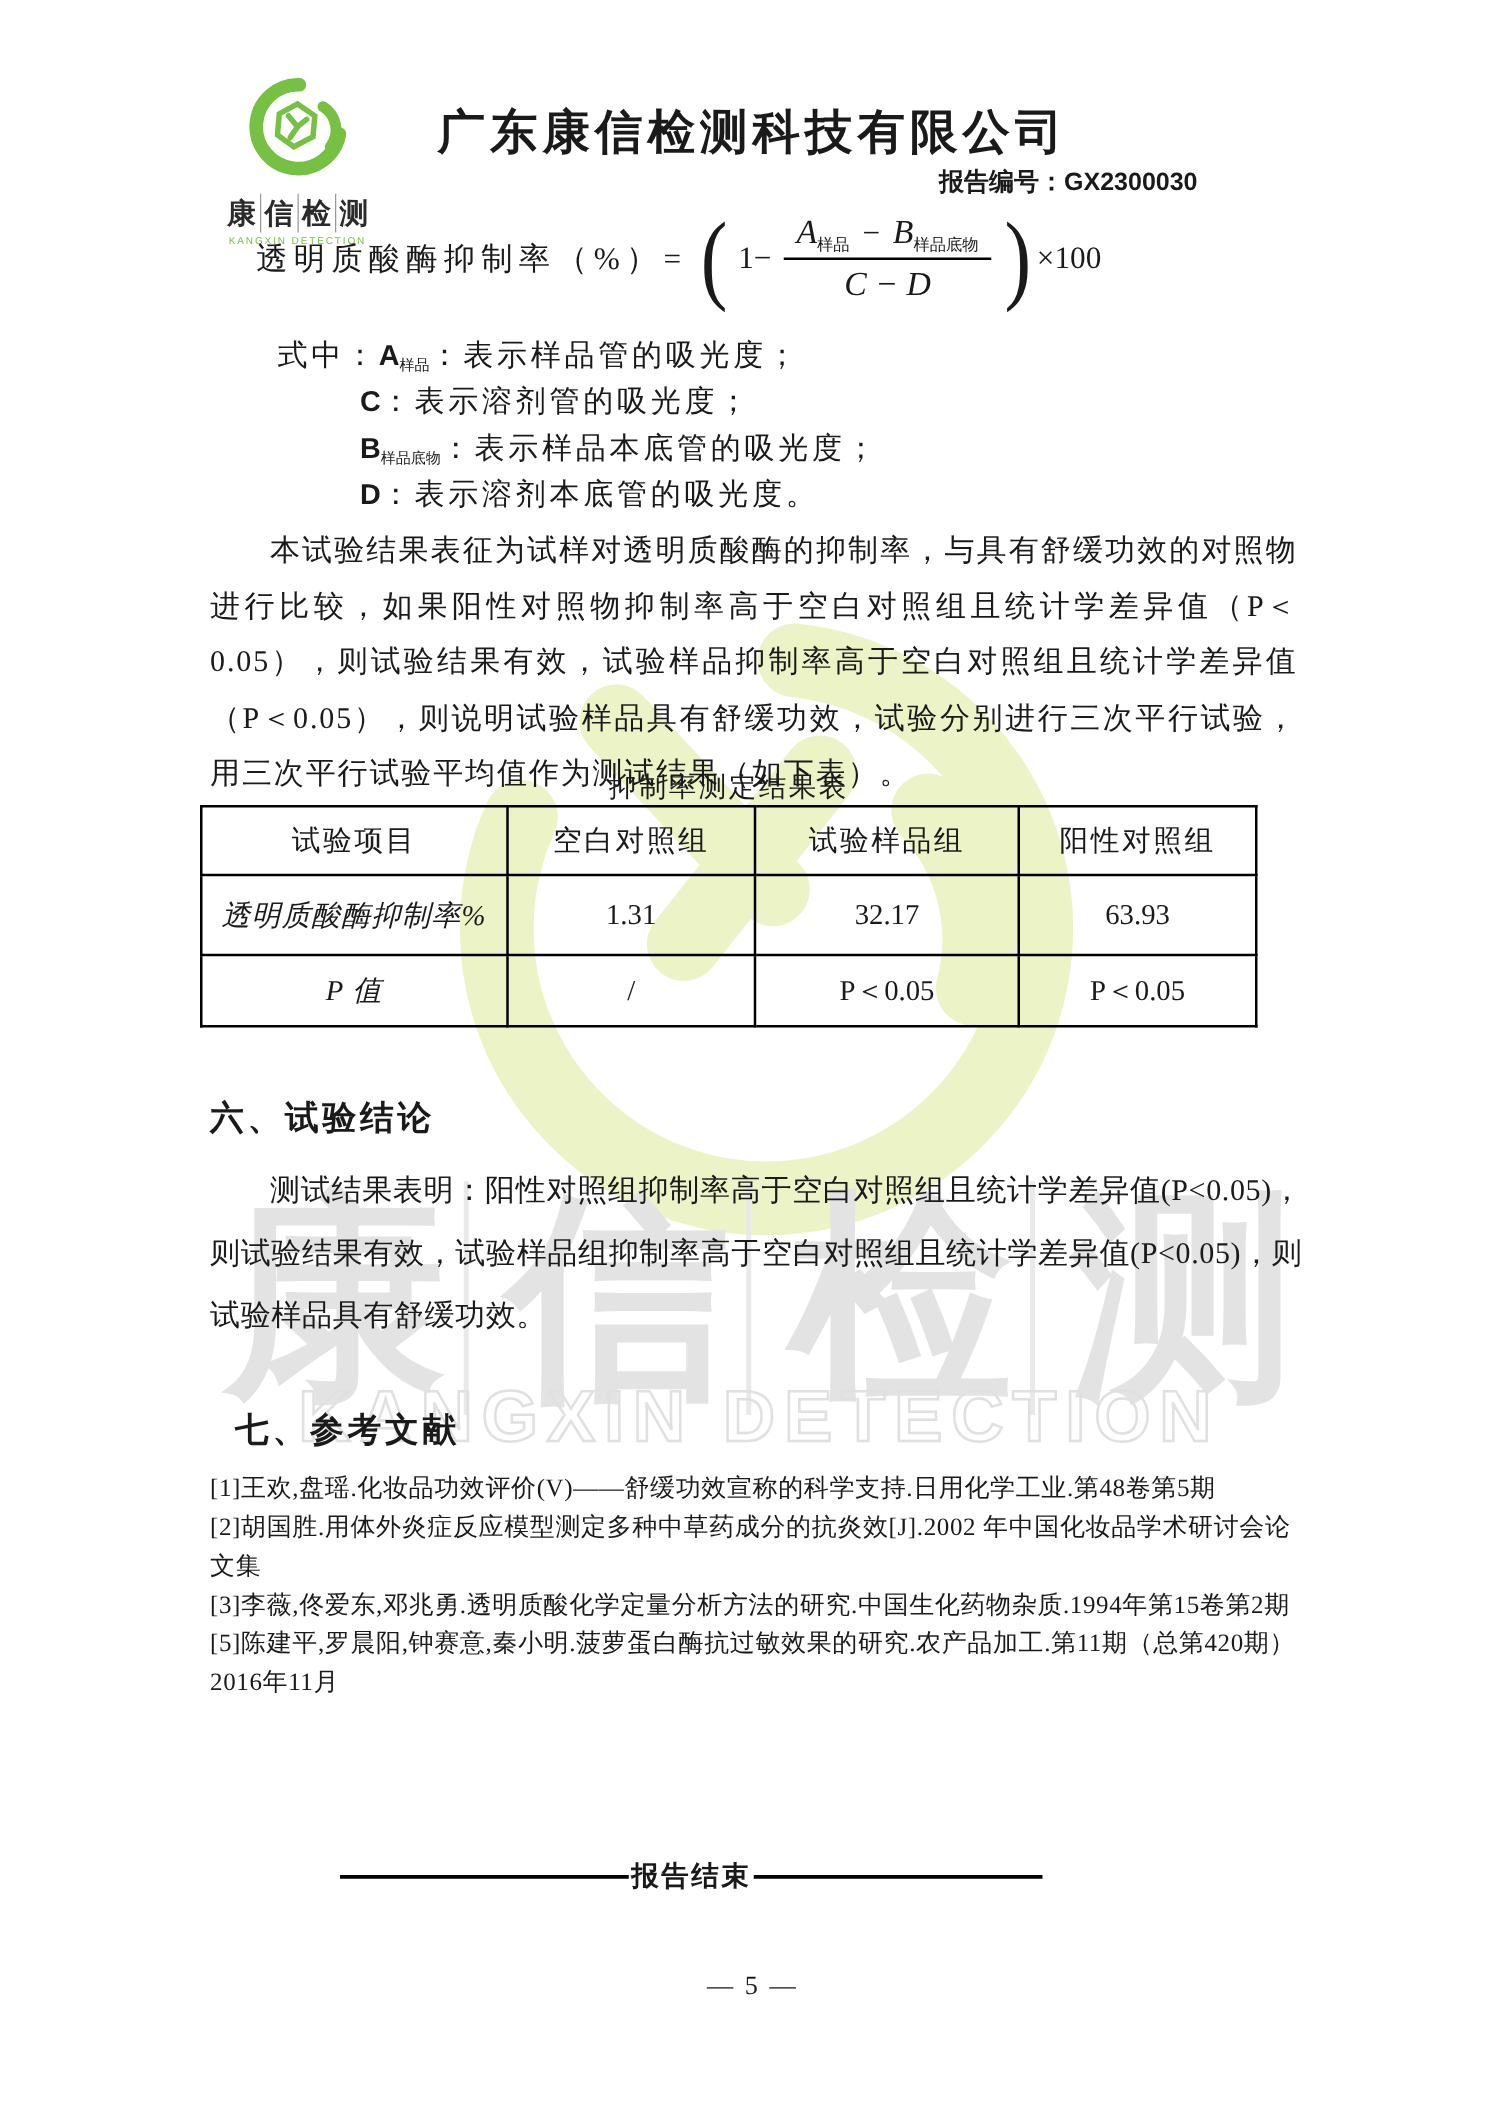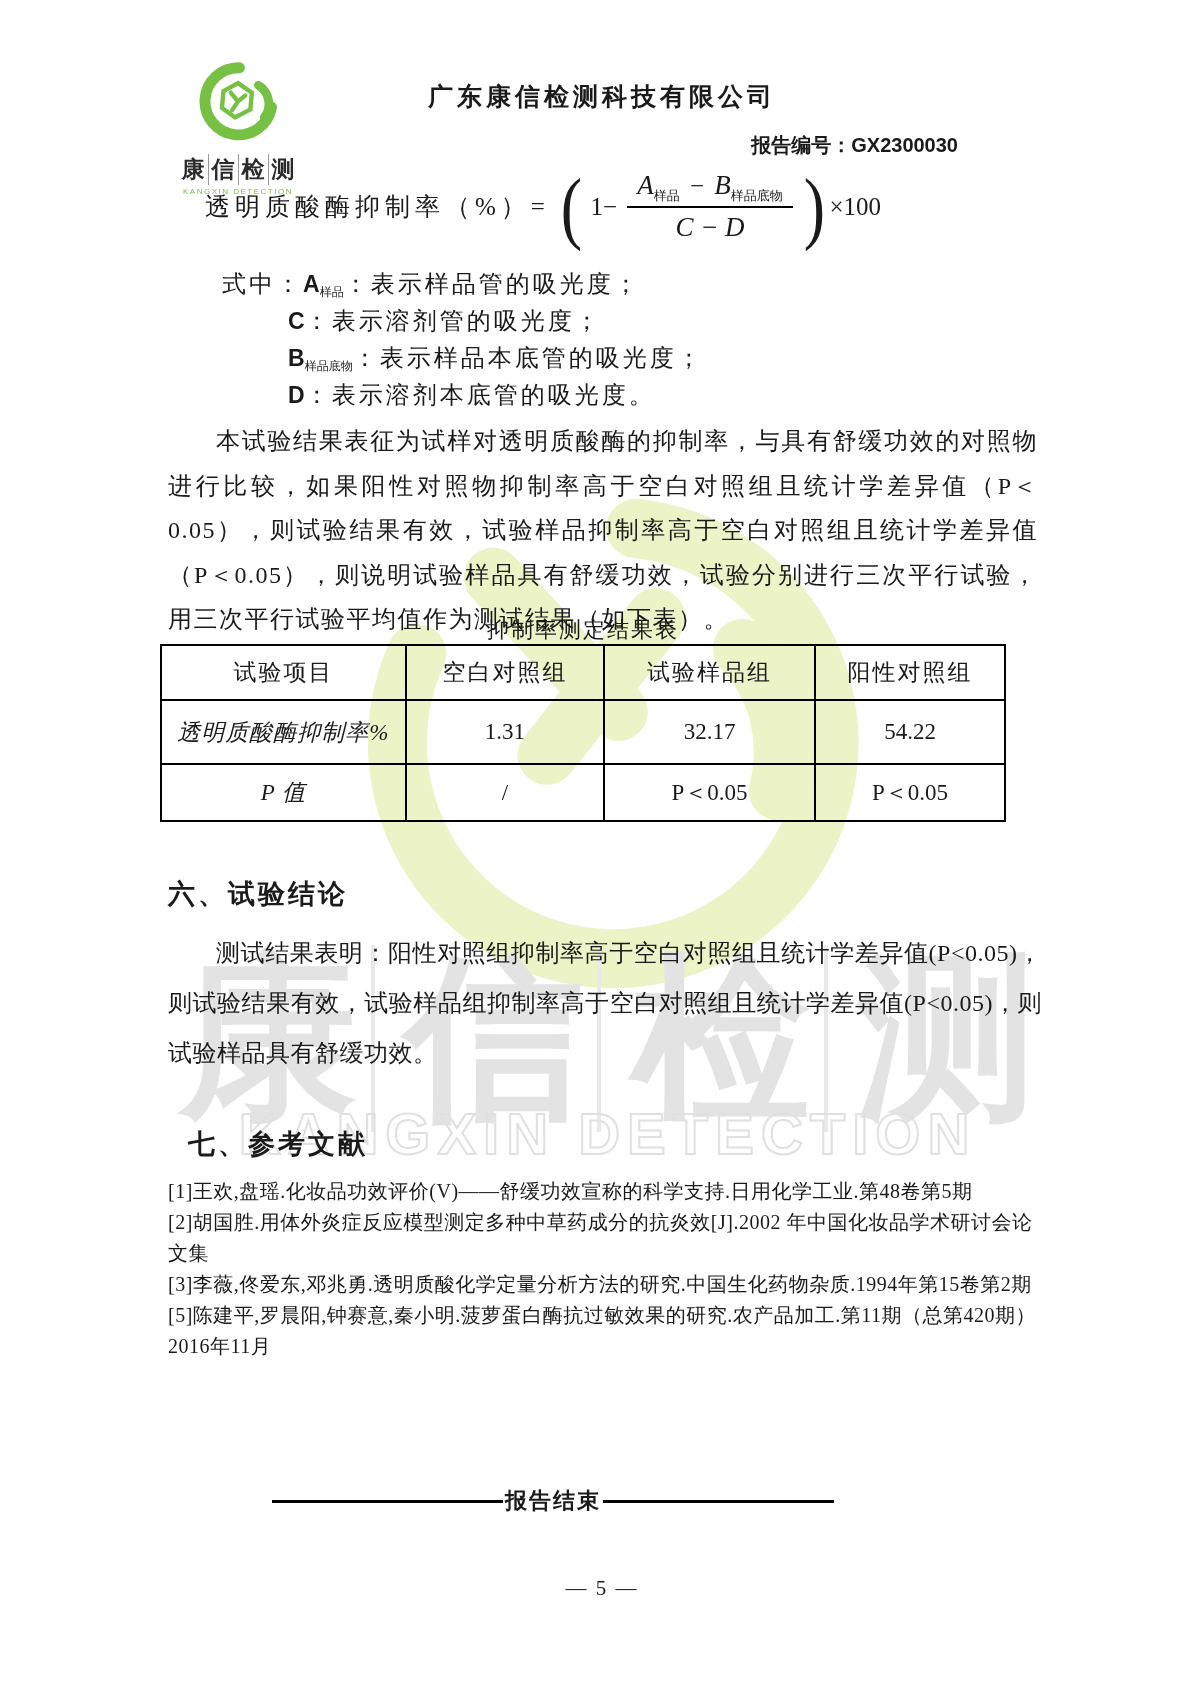--- a/index.html
+++ b/index.html
@@ -28,21 +28,21 @@
   .logo { position:absolute; left:170px; top:62px; width:136px; text-align:center; }
   .logo-cn {
     margin-top:2px; font-family:"Liberation Sans","DejaVu Sans",sans-serif;
     font-size:23px; font-weight:bold; color:#2b2b2b; display:flex; justify-content:center;
   }
   .logo-cn span { padding:0 3px; }
   .logo-cn span:not(:last-child){ border-right:1px solid #999; }
   .logo-en { font-family:"Liberation Sans",sans-serif; font-size:8px; letter-spacing:1.5px; color:#76c043; margin-top:2px; }
   .company-title {
     position:absolute; left:0; top:80px; width:1204px; text-align:center;
-    font-size:25px; font-weight:bold; letter-spacing:4px;
+    font-size:38px; font-weight:bold; letter-spacing:4px;
   }
   .report-no {
     position:absolute; top:132px; right:246px; font-size:20px; font-weight:bold;
     font-family:"Liberation Sans","DejaVu Sans",sans-serif;
   }
   
   .formula { position:absolute; left:205px; top:170px; display:flex; align-items:center; font-size:25px; }
   .formula .lhs { letter-spacing:5px; margin-right:6px; }
   .big-paren { font-size:80px; font-weight:300; line-height:0.85; margin:0 2px; transform:scaleX(0.8); }
   .frac { display:inline-flex; flex-direction:column; align-items:center; margin:0 6px; vertical-align:middle; }
@@ -178,21 +178,21 @@
         <tr class="hdr">
       <th>试验项目</th>
       <th>空白对照组</th>
       <th>试验样品组</th>
       <th>阳性对照组</th>
     </tr>
     <tr class="r1">
       <td class="item">透明质酸酶抑制率%</td>
       <td>1.31</td>
       <td>32.17</td>
-      <td>54.22</td>
+      <td>63.93</td>
     </tr>
     <tr class="r2">
       <td class="item">P 值</td>
       <td>/</td>
       <td>P＜0.05</td>
       <td>P＜0.05</td>
     </tr>
   </tbody>
     </table>
 

